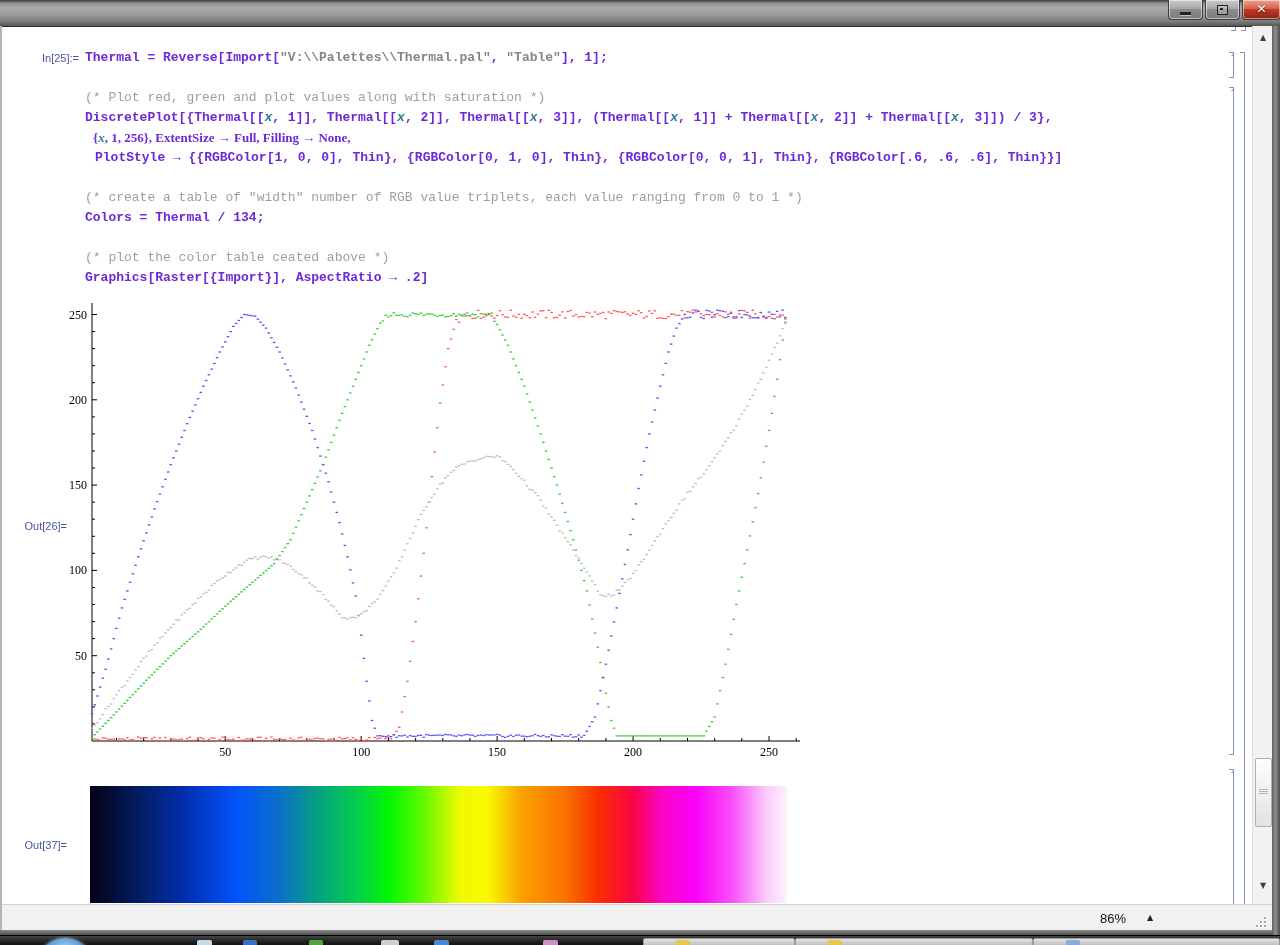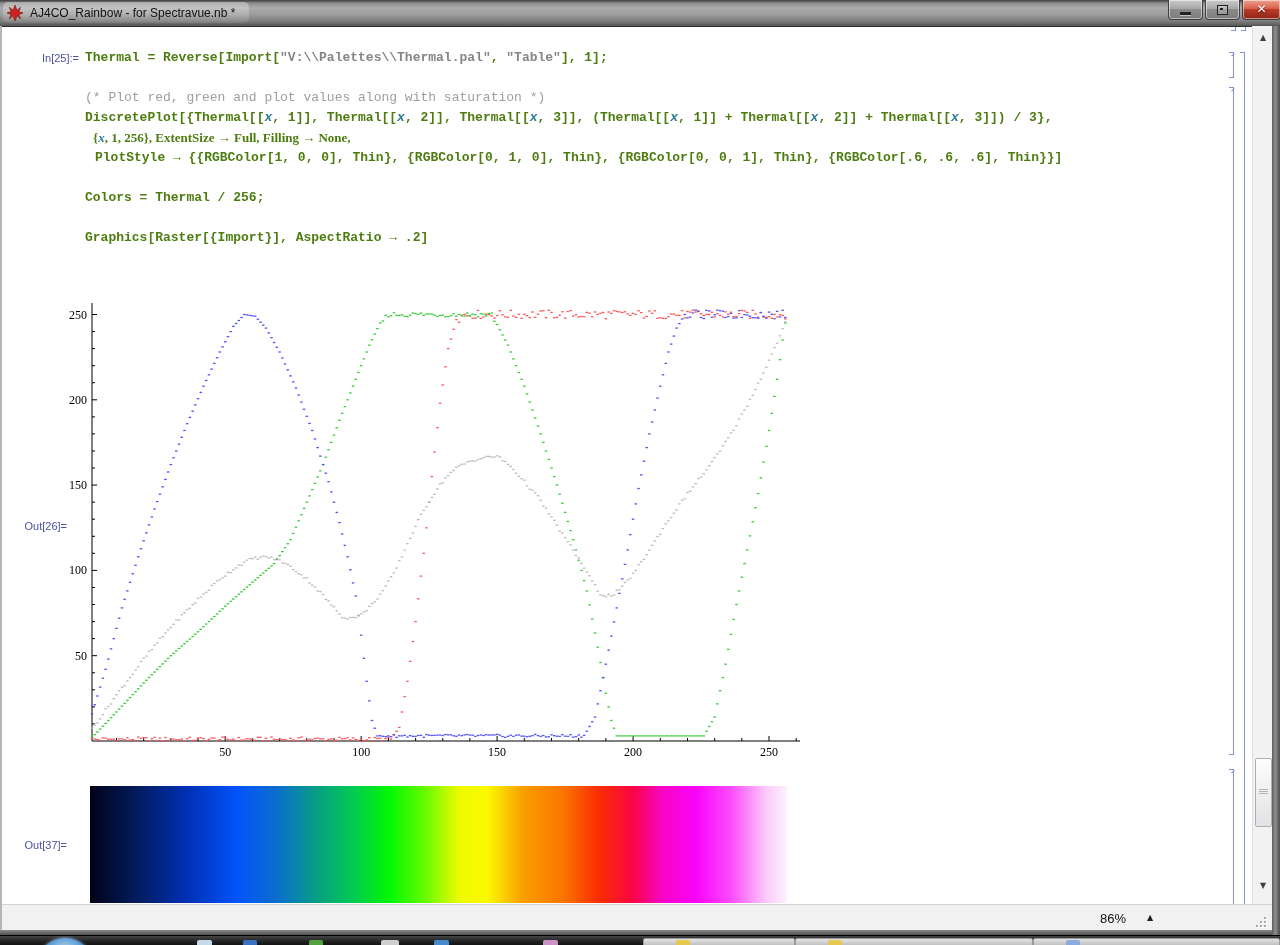--- a/index.html
+++ b/index.html
@@ -20,21 +20,21 @@
   .g-min{width:11px;height:3px;background:#222;margin-top:8px;box-shadow:0 1px 0 rgba(255,255,255,.5);}
   .g-res{width:9px;height:8px;border:1px solid #222;position:relative;background:rgba(255,255,255,.2);}
   .g-res i{position:absolute;left:2px;top:2px;width:3px;height:2px;background:#222;}
   .g-close{color:#fff;font-family:"DejaVu Sans",sans-serif;font-size:12px;font-weight:bold;text-shadow:0 1px 2px rgba(0,0,0,.7);line-height:17px;}
   
   #cells{position:absolute;left:0;top:48px;width:1200px;}
   .code-row{position:relative;height:20px;margin-left:12px;}
   .gutter{position:absolute;left:0;top:4px;width:67px;text-align:right;font-size:11px;color:#4a52a0;}
   .code-text{position:absolute;left:73px;top:0;line-height:20px;white-space:pre;
     font-family:"Liberation Mono",monospace;font-size:13px;}
-  .c-k{color:#4d7c0f;font-weight:bold;}
+  .c-k{color:#6d28d9;font-weight:bold;}
   .c-s{color:#858585;font-weight:bold;}
   .c-m{color:#9e9e9e;font-weight:normal;}
   .c-v{color:#2e7e91;font-weight:bold;font-style:italic;}
   .outlabel{position:absolute;left:0;width:67px;text-align:right;font-size:11px;color:#4a52a0;}
   
   #plot{position:absolute;left:60px;top:300px;width:750px;height:460px;}
   #raster{position:absolute;left:90px;top:786px;width:697px;height:117px;}
   
   .bracket{position:absolute;border-right:1px solid #8890cc;}
   .bracket i{position:absolute;right:-1px;width:5px;height:1px;background:#8890cc;}
@@ -65,26 +65,20 @@
   .tstub{position:absolute;top:4px;height:10px;border-radius:2px 2px 0 0;opacity:.95;}
   .tbtn{position:absolute;top:2px;height:12px;border:1px solid #9a9a9a;border-radius:2px;
     background:linear-gradient(180deg,#e3e3e3,#9e9e9e);}
 </style>
 </head>
 <body>
 
 <div id="window">
 
   <div class="titlebar">
-    <div class="title-pill">
-      <svg width="16" height="16" viewBox="0 0 16 16">
-        <polygon points="8,0 10,5.2 13.7,2.3 11.8,6.6 16,8 11.8,9.4 13.7,13.7 10,10.8 8,16 6,10.8 2.3,13.7 4.2,9.4 0,8 4.2,6.6 2.3,2.3 6,5.2" fill="#cc2222" stroke="#7a1010" stroke-width="0.6"></polygon>
-      </svg>
-      <span class="title-text">AJ4CO_Rainbow - for Spectravue.nb *</span>
-    </div>
     <div class="winbtns">
       <div class="wb min">
           <div class="g-min"></div>
         </div>
       <div class="wb res">
           <div class="g-res">
             <i></i>
           </div>
         </div>
       <div class="wb close">
@@ -106,23 +100,29 @@
         <span class="code-text"><span class="c-k">DiscretePlot[{Thermal[[</span><span class="c-v">x</span><span class="c-k">, 1]], Thermal[[</span><span class="c-v">x</span><span class="c-k">, 2]], Thermal[[</span><span class="c-v">x</span><span class="c-k">, 3]], (Thermal[[</span><span class="c-v">x</span><span class="c-k">, 1]] + Thermal[[</span><span class="c-v">x</span><span class="c-k">, 2]] + Thermal[[</span><span class="c-v">x</span><span class="c-k">, 3]]) / 3},</span></span>
       </div>
       <div class="code-row">
         <span class="code-text" style="padding-left: 8px; font-family: Liberation Serif, serif;"><span class="c-k">{</span><span class="c-v">x</span><span class="c-k">, 1, 256}, ExtentSize → Full, Filling → None,</span></span>
       </div>
       <div class="code-row">
         <span class="code-text" style="padding-left: 10px;"><span class="c-k">PlotStyle → {{RGBColor[1, 0, 0], Thin}, {RGBColor[0, 1, 0], Thin}, {RGBColor[0, 0, 1], Thin}, {RGBColor[.6, .6, .6], Thin}}]</span></span>
       </div>
       <div class="code-row"></div>
       <div class="code-row">
-        <span class="code-text"><span class="c-k">Colors = Thermal / 256;</span></span>
+        <span class="code-text"><span class="c-m">(* create a table of "width" number of RGB value triplets, each value ranging from 0 to 1 *)</span></span>
+      </div>
+      <div class="code-row">
+        <span class="code-text"><span class="c-k">Colors = Thermal / 134;</span></span>
       </div>
       <div class="code-row"></div>
+      <div class="code-row">
+        <span class="code-text"><span class="c-m">(* plot the color table ceated above *)</span></span>
+      </div>
       <div class="code-row">
         <span class="code-text"><span class="c-k">Graphics[Raster[{Import}], AspectRatio → .2]</span></span>
       </div>
     </div>
 
   <div class="outlabel" style="top:520px;">Out[26]=</div>
   <div class="outlabel" style="top:839px;">Out[37]=</div>
 
   <div id="plot"><svg width="750" height="460">
         <line x1="32" y1="3" x2="32" y2="441" stroke="#000" stroke-width="1"></line>

